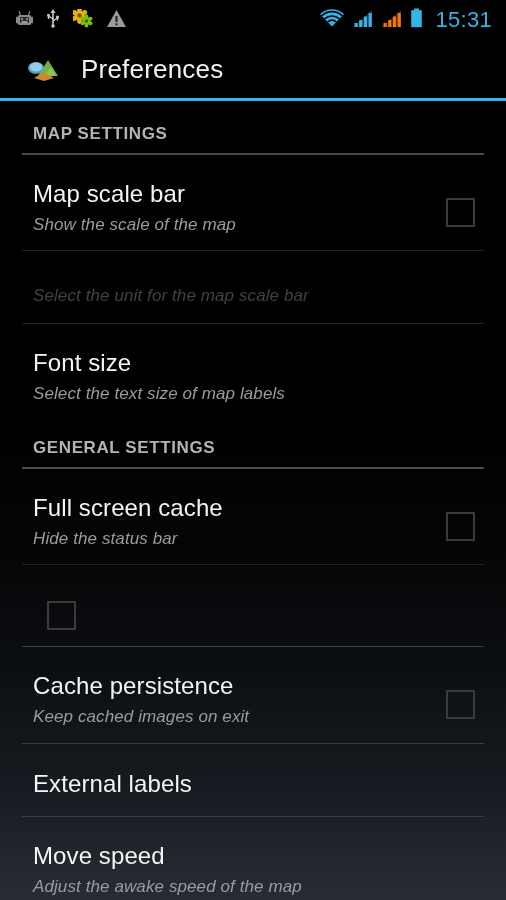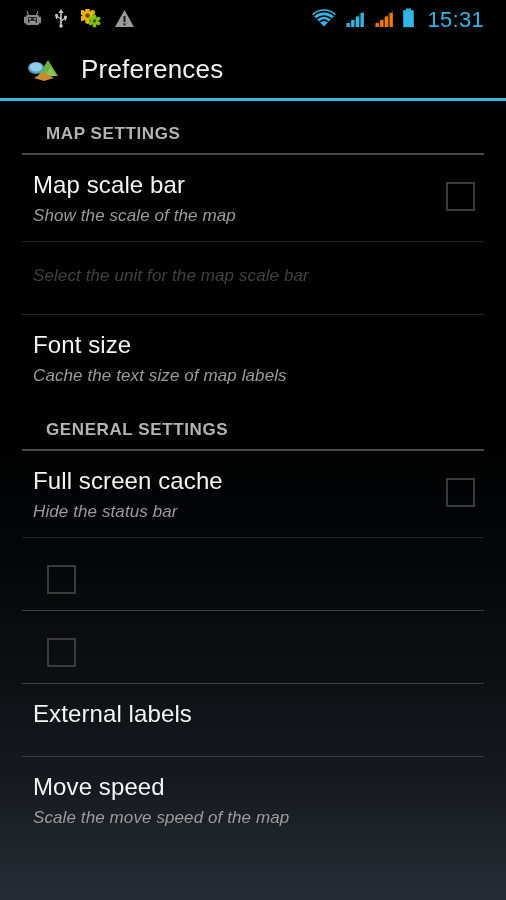--- a/index.html
+++ b/index.html
@@ -17,21 +17,21 @@
        #050608 560px, #0d1013 680px,
        #171b21 790px, #22272e 860px, #272c34 900px);
   }
 
   
   .statusbar {
     position:relative;
     height:40px;
     background:#000;
     display:flex; align-items:center;
-    padding:0 16px;
+    padding:0 8px;
   }
   .sb-left { display:flex; align-items:center; gap:13px; padding-left:8px; }
   .sb-right { display:flex; align-items:center; gap:7px; margin-left:auto; padding-right:6px; }
   .sb-icon { display:block; }
   .sb-clock {
     color:#33b5e5; font-size:22px; letter-spacing:0.3px;
     margin-left:5px; line-height:1;
   }
 
   
@@ -48,31 +48,31 @@
   }
   .accent-line { height:3px; background:#33b5e5; }
   .accent-gap { height:5px; background:#000; }
 
   
   .list { padding:0; }
 
   .section-header { padding:18px 0 0 0; }
   .section-title {
     color:#b4b4b4; font-size:17px; font-weight:bold;
-    letter-spacing:0.6px; padding-left:46px;
+    letter-spacing:0.6px; padding-left:33px;
   }
   .section-rule {
     height:2px; background:#4a4a4a;
     margin:9px 22px 0 22px;
   }
 
   .pref-row {
     position:relative;
-    display:flex; align-items:flex-start;
-    padding:17px 22px 16px 33px;
+    display:flex; align-items:center;
+    padding:26px 22px 16px 33px;
     min-height:72px;
   }
   .pref-texts { flex:1 1 auto; min-width:0; }
   .pref-title {
     color:#f4f4f4; font-size:24px; font-weight:400;
     line-height:1.12; letter-spacing:0.1px;
   }
   .pref-summary {
     color:#9b9b9b; font-size:17px; font-weight:400;
     margin-top:7px; line-height:1.15; letter-spacing:0.1px;font-style:italic;
@@ -232,21 +232,21 @@
     <div class="pref-row disabled">
       <div class="pref-texts">
         <div class="pref-summary">Select the unit for the map scale bar</div>
       </div>
     </div>
     <div class="row-rule"></div>
 
     <div class="pref-row">
       <div class="pref-texts">
         <div class="pref-title">Font size</div>
-        <div class="pref-summary">Cache the text size of map labels</div>
+        <div class="pref-summary">Select the text size of map labels</div>
       </div>
     </div>
 
     <div class="section-header">
       <div class="section-title">GENERAL SETTINGS</div>
       <div class="section-rule"></div>
     </div>
 
     <div class="pref-row">
       <div class="pref-texts">
@@ -256,32 +256,36 @@
       <div class="checkbox"></div>
     </div>
     <div class="row-rule"></div>
 
     <div class="pref-row">
       <div class="checkbox"></div>
     </div>
     <div class="row-rule light"></div>
 
     <div class="pref-row">
+      <div class="pref-texts">
+        <div class="pref-title">Cache persistence</div>
+        <div class="pref-summary">Keep cached images on exit</div>
+      </div>
       <div class="checkbox"></div>
     </div>
     <div class="row-rule light"></div>
 
     <div class="pref-row">
       <div class="pref-texts">
         <div class="pref-title">External labels</div>
       </div>
     </div>
     <div class="row-rule light"></div>
 
     <div class="pref-row">
       <div class="pref-texts">
         <div class="pref-title">Move speed</div>
-        <div class="pref-summary">Scale the move speed of the map</div>
+        <div class="pref-summary">Adjust the awake speed of the map</div>
       </div>
     </div>
 
   </div>
 </div>
 
 </body></html>

